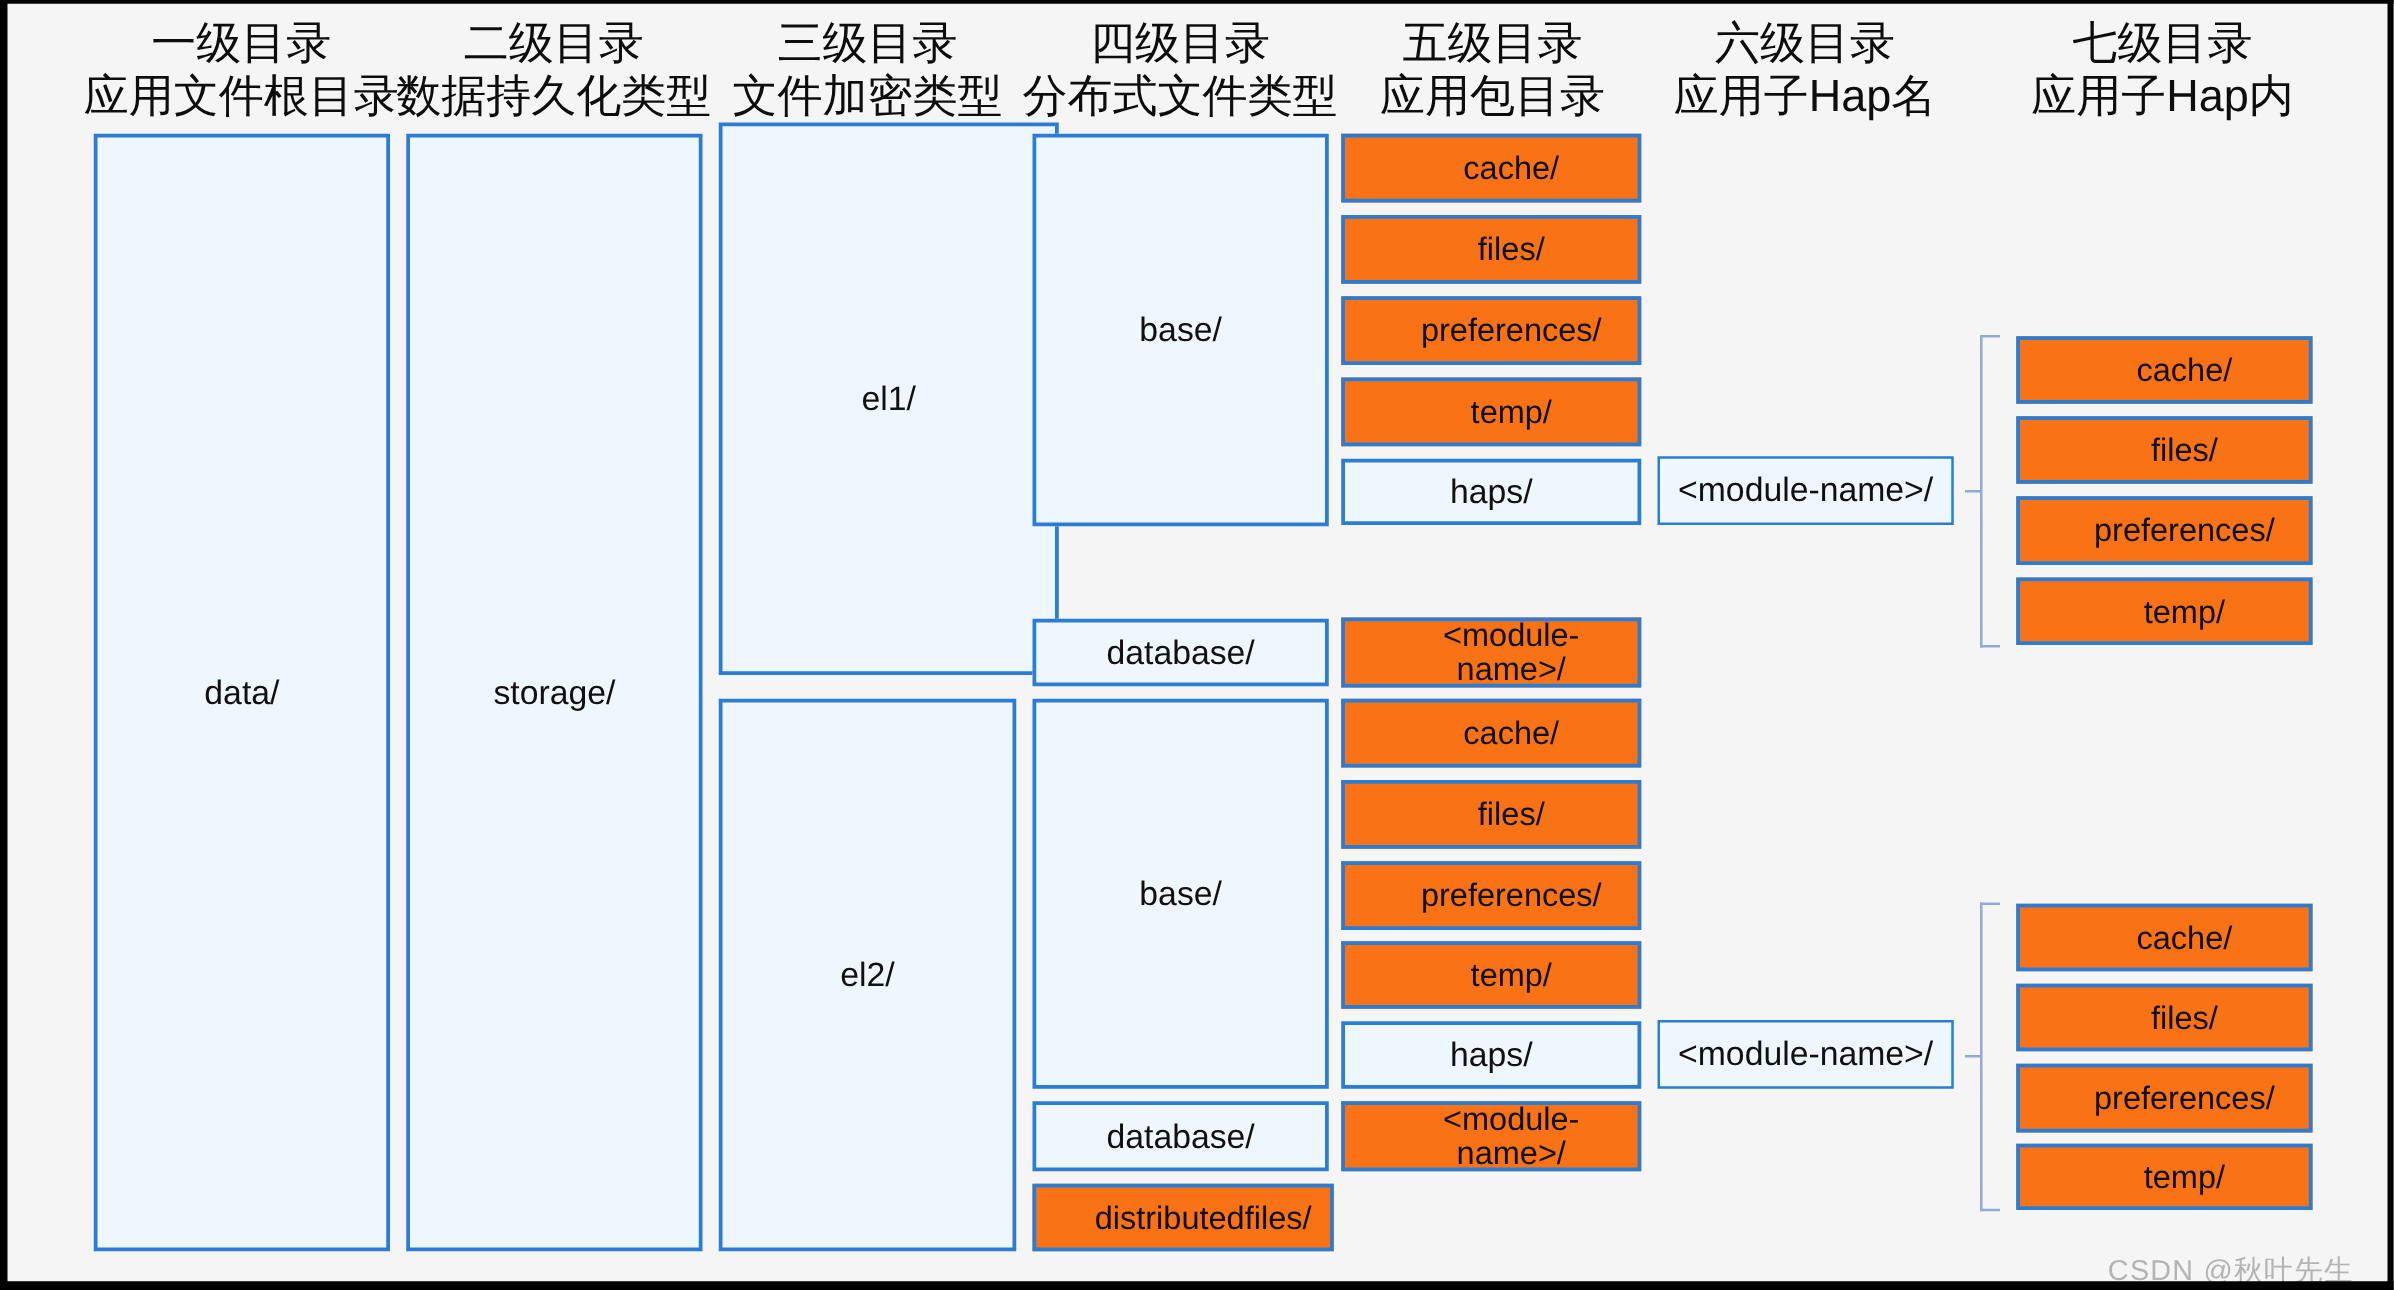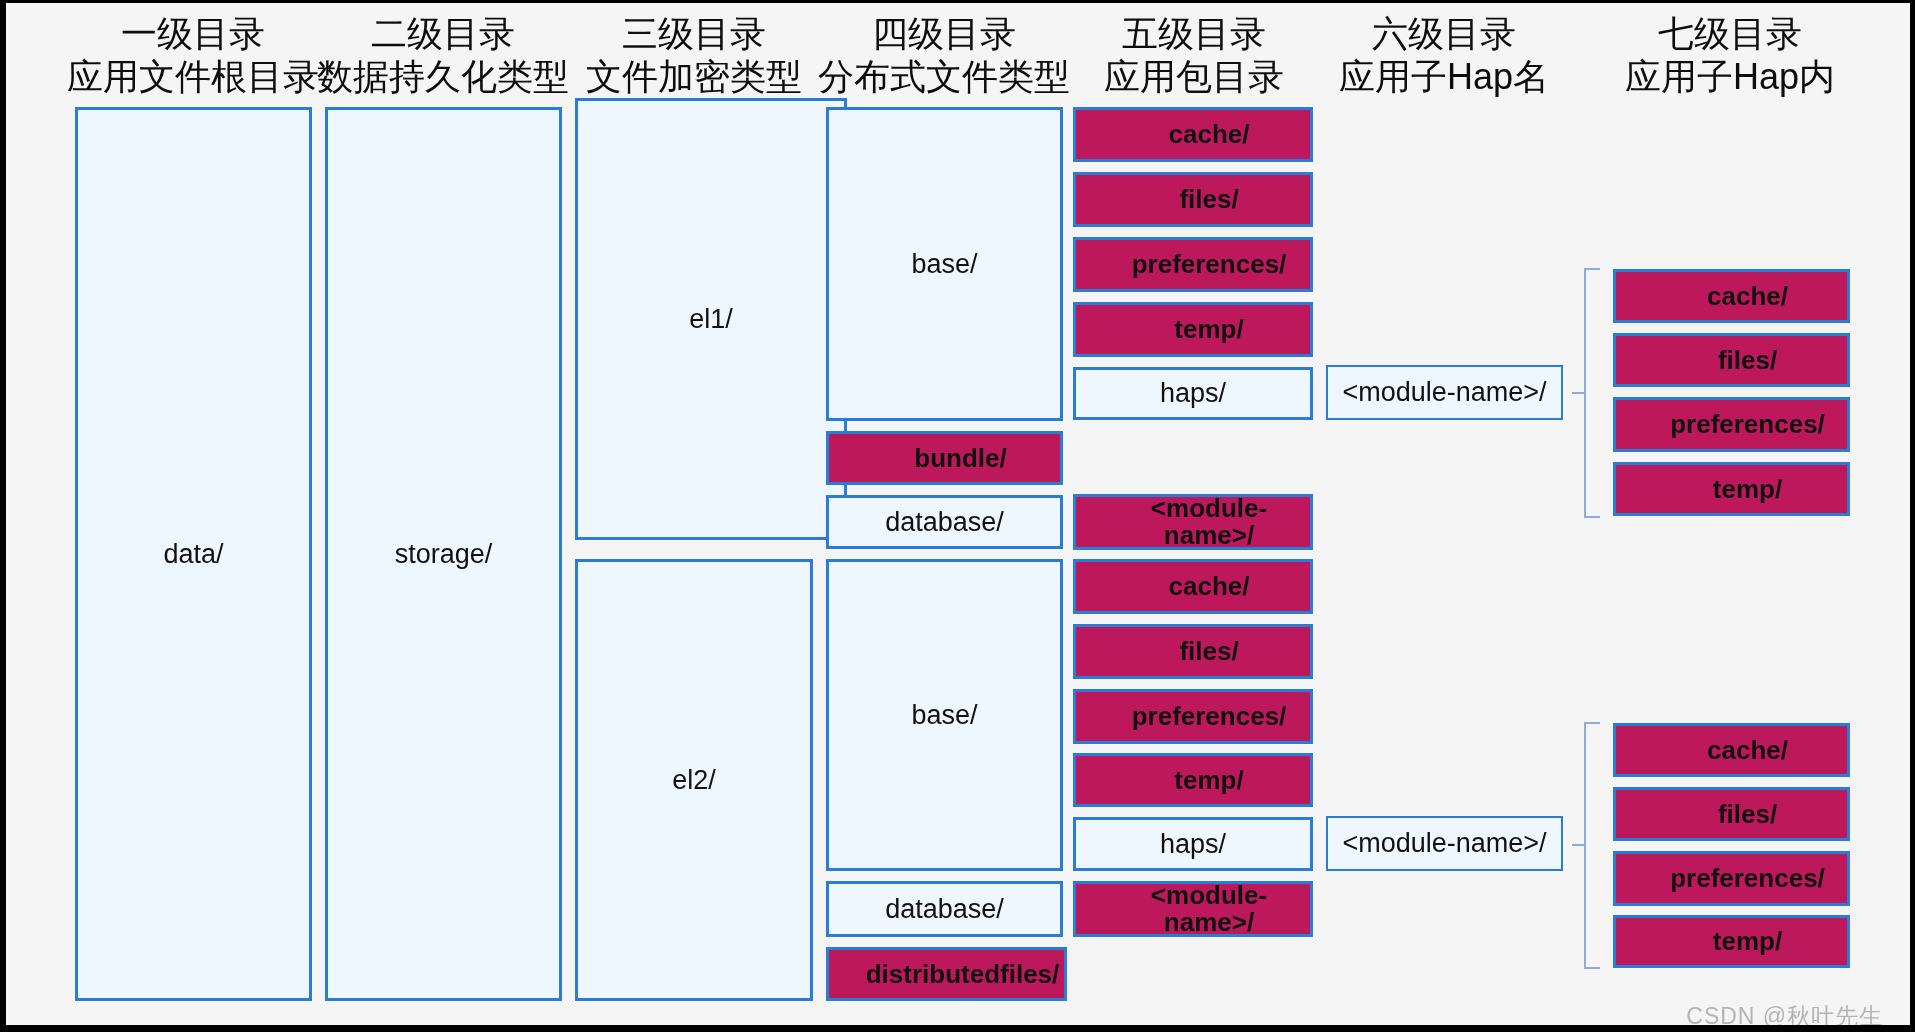--- a/index.html
+++ b/index.html
@@ -11,21 +11,21 @@
   .frame.left{left:0;top:0;width:6px;height:1032px;}
   .frame.right{left:1910px;top:0;width:5px;height:1032px;}
 
   .hdr{position:absolute;top:12px;width:300px;text-align:center;color:#0d0d0d;
        font-size:36px;font-weight:500;line-height:43px;}
 
   .box{position:absolute;box-sizing:border-box;border:3px solid #2b7cd3;
        display:flex;align-items:center;justify-content:center;text-align:center;
        color:#111;}
   .blue{background:#eef6fe;font-weight:400;font-size:27px;}
-  .green{background:#be185d;font-weight:700;font-size:26px;padding-left:32px;}
+  .green{background:#f97316;font-weight:400;font-size:26px;padding-left:32px;}
   .two-line span{display:inline-block;max-width:150px;line-height:27px;}
 
   .brace{position:absolute;box-sizing:border-box;width:16px;
          border:2px solid #8faadc;border-right:none;}
   .tick{position:absolute;height:2px;background:#8faadc;}
 
   .watermark{position:absolute;top:1001px;right:18px;font-size:23px;
              color:#b4b4b4;letter-spacing:1px;}
 </style>
 </head>
@@ -71,23 +71,20 @@
 
   <div class="box blue" style="left:575px;top:98px;width:272px;height:442px">
       <span>el1/</span>
     </div>
   <div class="box blue" style="left:575px;top:559px;width:238px;height:442px">
       <span>el2/</span>
     </div>
 
   <div class="box blue" style="left:826px;top:107px;width:237px;height:314px">
       <span>base/</span>
-    </div>
-  <div class="box green" style="left:826px;top:431px;width:237px;height:54px">
-      <span>bundle/</span>
     </div>
   <div class="box blue" style="left:826px;top:495px;width:237px;height:54px">
       <span>database/</span>
     </div>
 
   <div class="box blue" style="left:826px;top:559px;width:237px;height:312px">
       <span>base/</span>
     </div>
   <div class="box blue" style="left:826px;top:881px;width:237px;height:56px">
       <span>database/</span>

